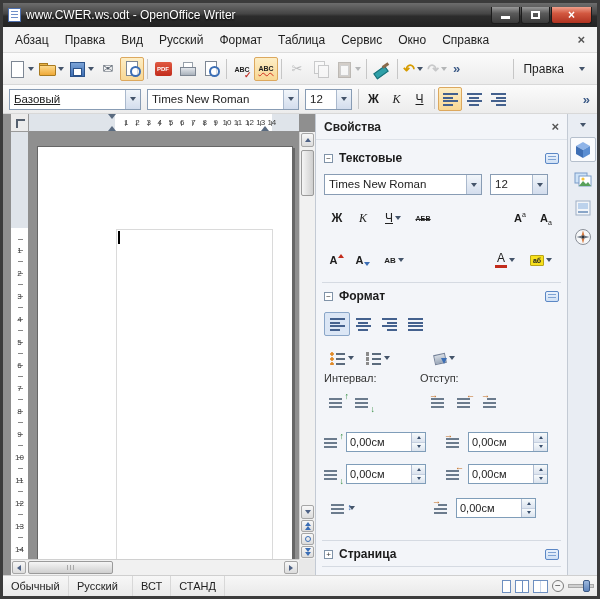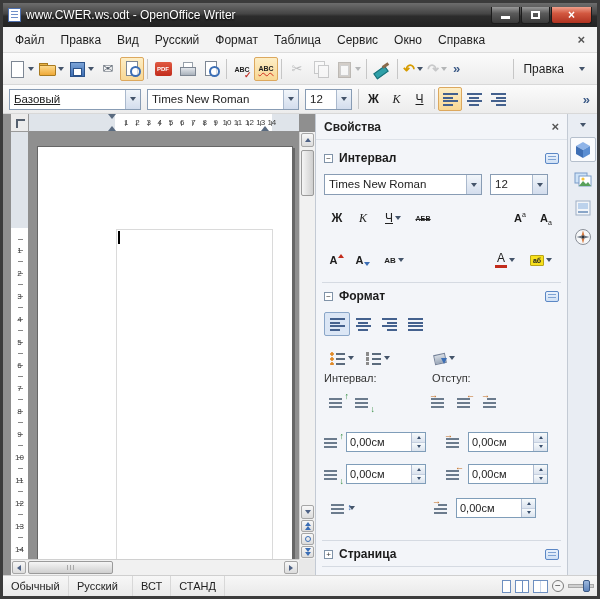--- a/index.html
+++ b/index.html
@@ -216,21 +216,21 @@
       <span class="wb">
           <i class="maxrect"></i>
         </span>
       <span class="wb close">
           <span>×</span>
         </span>
     </span>
   </div>
 
   <div class="menubar">
-    <span class="mi">Файл</span>
+    <span class="mi">Абзац</span>
     <span class="mi">Правка</span>
     <span class="mi">Вид</span>
     <span class="mi">Русский</span>
     <span class="mi">Формат</span>
     <span class="mi">Таблица</span>
     <span class="mi">Сервис</span>
     <span class="mi">Окно</span>
     <span class="mi">Справка</span>
     <span class="menu-close">×</span>
   </div>
@@ -435,21 +435,21 @@
 
     <div class="sidebar">
 
       <div class="sb-abs sb-head" style="top:0;">
         <span class="sb-title">Свойства</span>
         <span class="sb-close">×</span>
       </div>
 
       <div class="sb-abs sec-head" style="top:34px;">
         <span class="exp">−</span>
-        <span class="sec-lbl">Интервал</span>
+        <span class="sec-lbl">Текстовые</span>
         <span class="more"></span>
       </div>
 
       <div class="sb-abs" style="top:60px;padding:0 8px;">
         <span class="combo" style="width:158px;margin:0;">
           <span class="val">Times New Roman</span>
           <span class="cbtn">
               <span class="tri"></span>
             </span>
         </span>
@@ -542,21 +542,21 @@
             <span class="tri dd"></span>
           </span>
         <span style="width:30px;"></span>
         <span class="sbtn24" style="width:36px;">
             <span class="ic-fill"></span>
             <span class="tri dd"></span>
           </span>
       </div>
 
       <div class="sb-abs" style="top:258px;padding:0 8px;">
-        <span class="lblsm" style="width:108px;">Интервал:</span>
+        <span class="lblsm" style="width:96px;">Интервал:</span>
         <span class="lblsm">Отступ:</span>
       </div>
 
       <div class="sb-abs" style="top:276px;padding:0 8px;">
         <span class="sbtn24">
             <span class="mbx up"></span>
           </span>
         <span class="sbtn24">
             <span class="mbx dn"></span>
           </span>

